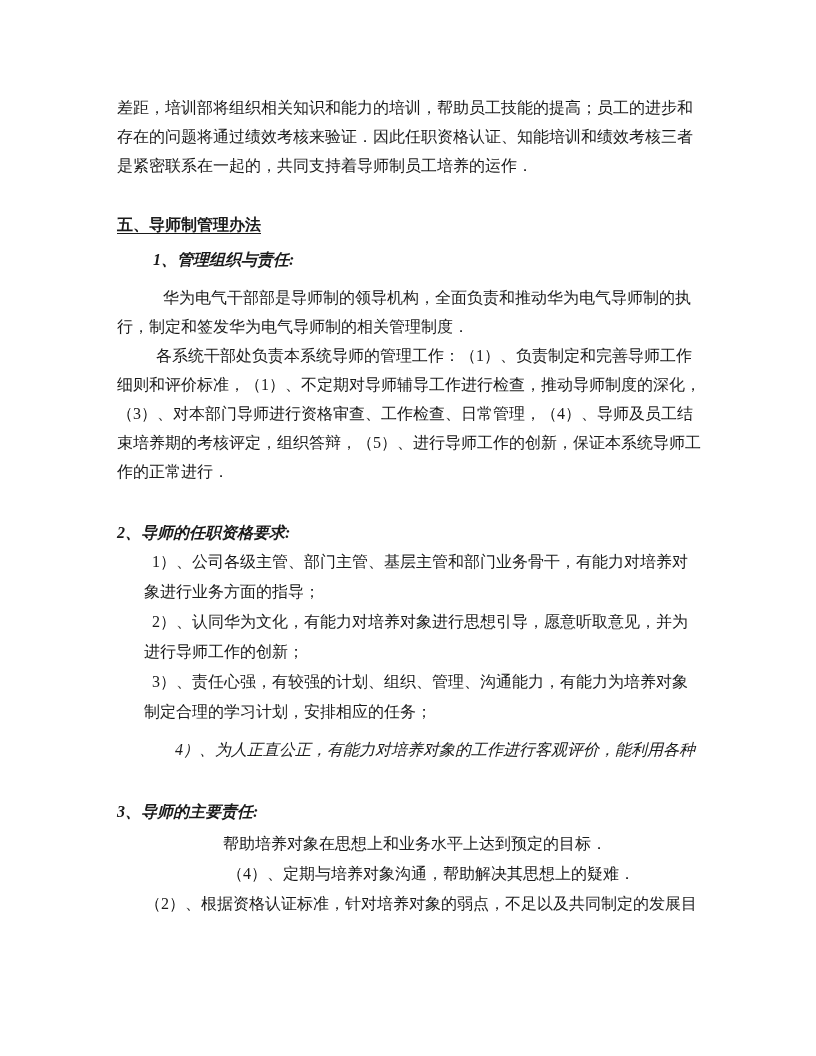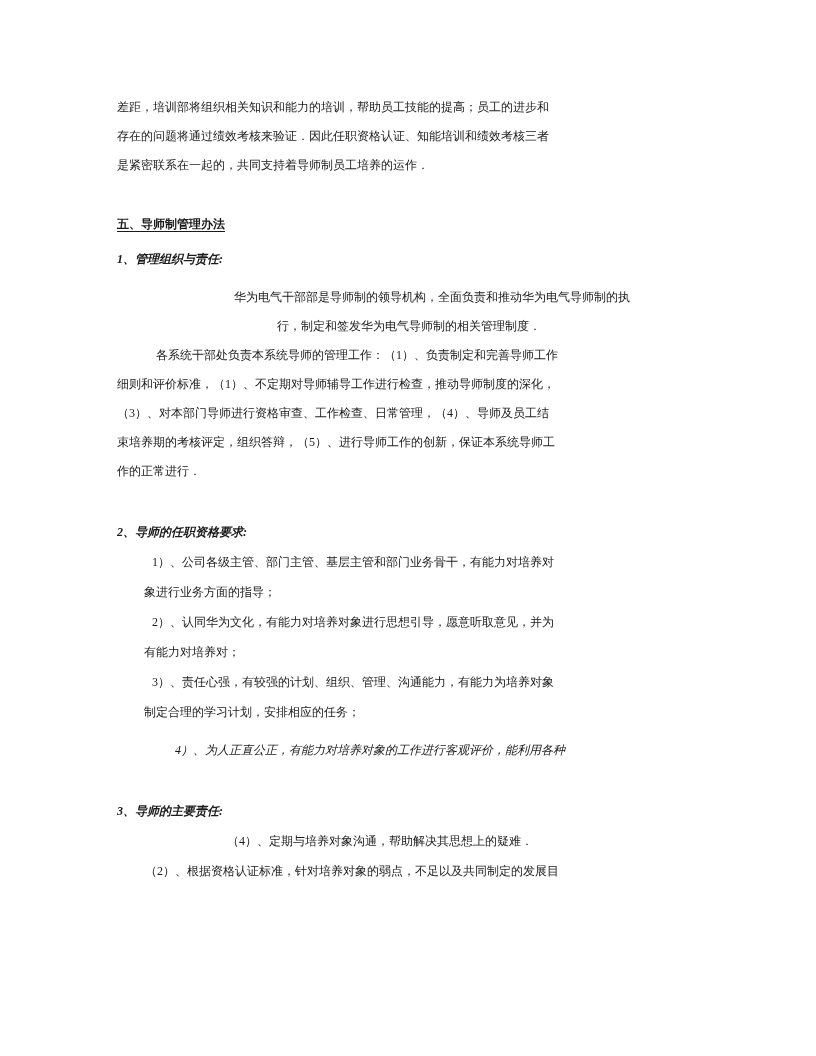--- a/index.html
+++ b/index.html
@@ -14,21 +14,21 @@
     background: #ffffff;
     overflow: hidden;
     font-family: "Liberation Serif", "DejaVu Serif", serif;
     color: #1a1a1a;
   }
   .doc {
     position: absolute;
     left: 117px;
     top: 93px;
     width: 584px;
-    font-size: 12px;
+    font-size: 16px;
   }
   .para .line {
     white-space: nowrap;
   }
   .heading {
     font-weight: bold;
     text-decoration: underline;
     text-underline-offset: 3px;
   }
   .subheading {
@@ -45,49 +45,52 @@
 <body>
 
 <div class="page">
   <div class="doc" id="doc">
       <div class="para" style="margin-top: 0px; line-height: 29px;">
         <div class="line" style="padding-left: 0px;"><span>差距，培训部将组织相关知识和能力的培训，帮助员工技能的提高；员工的进步和</span></div>
         <div class="line" style="padding-left: 0px;"><span>存在的问题将通过绩效考核来验证．因此任职资格认证、知能培训和绩效考核三者</span></div>
         <div class="line" style="padding-left: 0px;"><span>是紧密联系在一起的，共同支持着导师制员工培养的运作．</span></div>
       </div>
       <div class="heading" style="margin-top: 30px; line-height: 29px;">五、导师制管理办法</div>
-      <div class="subheading" style="margin-top: 6px; line-height: 29px;">1、管理组织与责任:</div>
-      <div class="para" style="margin-top: 9px; line-height: 29px; text-align: center;">
+      <div class="subheading" style="margin-top: 6px; line-height: 29px; margin-left: 36px;">1、管理组织与责任:</div>
+      <div class="para" style="margin-top: 9px; line-height: 29px;">
         <div class="line" style="padding-left: 46px;"><span>华为电气干部部是导师制的领导机构，全面负责和推动华为电气导师制的执</span></div>
         <div class="line" style="padding-left: 0px;"><span>行，制定和签发华为电气导师制的相关管理制度．</span></div>
       </div>
       <div class="para" style="margin-top: 0px; line-height: 29px;">
         <div class="line" style="padding-left: 39px;"><span>各系统干部处负责本系统导师的管理工作：（1）、负责制定和完善导师工作</span></div>
         <div class="line" style="padding-left: 0px;"><span>细则和评价标准，（1）、不定期对导师辅导工作进行检查，推动导师制度的深化，</span></div>
         <div class="line" style="padding-left: 0px;"><span>（3）、对本部门导师进行资格审查、工作检查、日常管理，（4）、导师及员工结</span></div>
         <div class="line" style="padding-left: 0px;"><span>束培养期的考核评定，组织答辩，（5）、进行导师工作的创新，保证本系统导师工</span></div>
         <div class="line" style="padding-left: 0px;"><span>作的正常进行．</span></div>
       </div>
       <div class="subheading" style="margin-top: 32px; line-height: 29px;">2、导师的任职资格要求:</div>
       <div class="para" style="margin-top: 0; line-height: 30px;">
         <div class="line" style="padding-left: 35px;"><span>1）、公司各级主管、部门主管、基层主管和部门业务骨干，有能力对培养对</span></div>
         <div class="line" style="padding-left: 27px;"><span>象进行业务方面的指导；</span></div>
       </div>
       <div class="para" style="margin-top: 0px; line-height: 30px;">
         <div class="line" style="padding-left: 35px;"><span>2）、认同华为文化，有能力对培养对象进行思想引导，愿意听取意见，并为</span></div>
-        <div class="line" style="padding-left: 27px;"><span>有能力对培养对；</span></div>
+        <div class="line" style="padding-left: 27px;"><span>进行导师工作的创新；</span></div>
       </div>
       <div class="para" style="margin-top: 0px; line-height: 30px;">
         <div class="line" style="padding-left: 35px;"><span>3）、责任心强，有较强的计划、组织、管理、沟通能力，有能力为培养对象</span></div>
         <div class="line" style="padding-left: 27px;"><span>制定合理的学习计划，安排相应的任务；</span></div>
       </div>
       <div class="para" style="margin-top: 8px; line-height: 30px;">
         <div class="line" style="padding-left: 58px; font-style: italic;"><span>4）、为人正直公正，有能力对培养对象的工作进行客观评价，能利用各种</span></div>
       </div>
       <div class="subheading" style="margin-top: 32px; line-height: 29px;">3、导师的主要责任:</div>
+      <div class="para" style="margin-top: 3px; line-height: 30px;">
+        <div class="line" style="padding-left: 106px;"><span>帮助培养对象在思想上和业务水平上达到预定的目标．</span></div>
+      </div>
       <div class="para" style="margin-top: 0px; line-height: 30px;">
         <div class="line" style="padding-left: 110px;"><span>（4）、定期与培养对象沟通，帮助解决其思想上的疑难．</span></div>
       </div>
       <div class="para" style="margin-top: 0px; line-height: 30px;">
         <div class="line" style="padding-left: 28px;"><span>（2）、根据资格认证标准，针对培养对象的弱点，不足以及共同制定的发展目</span></div>
       </div>
     </div>
 </div>
 
 </body></html>

